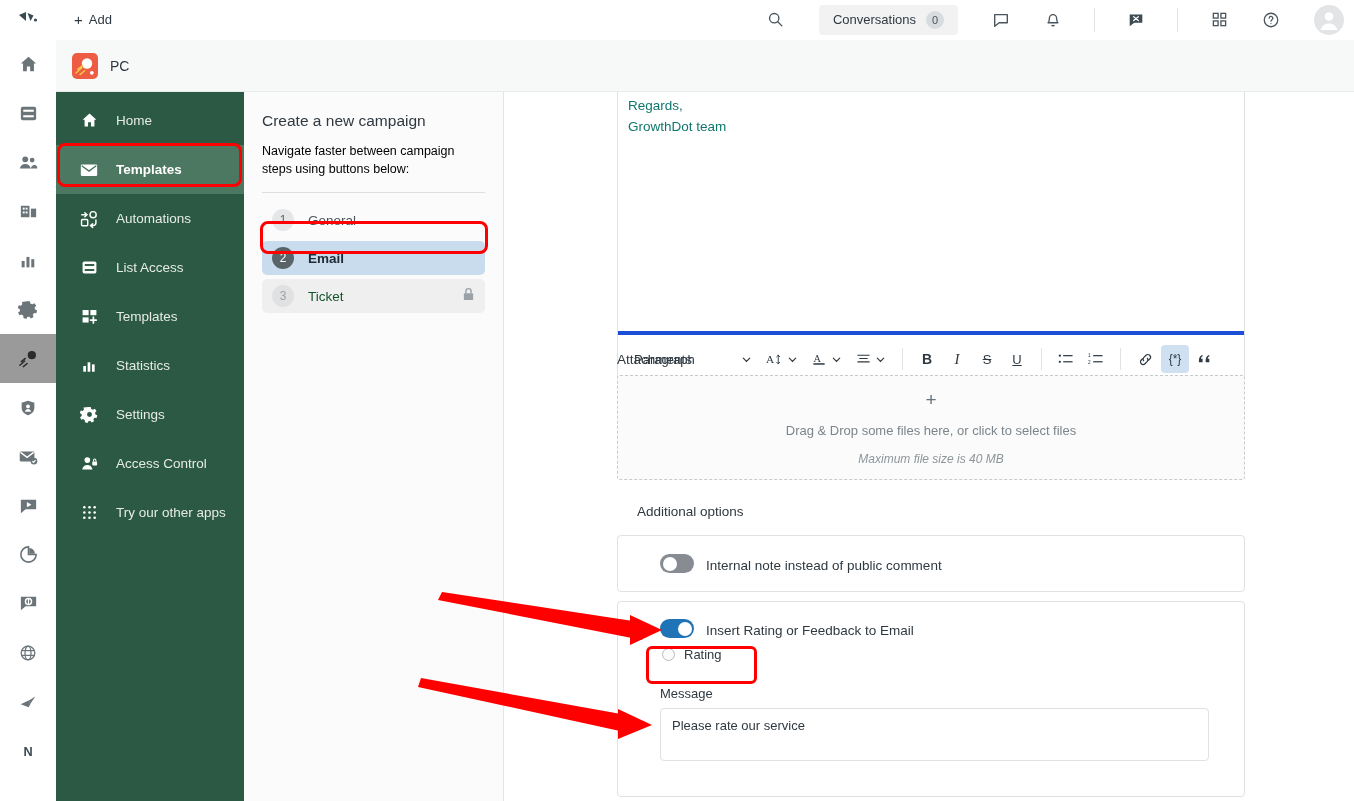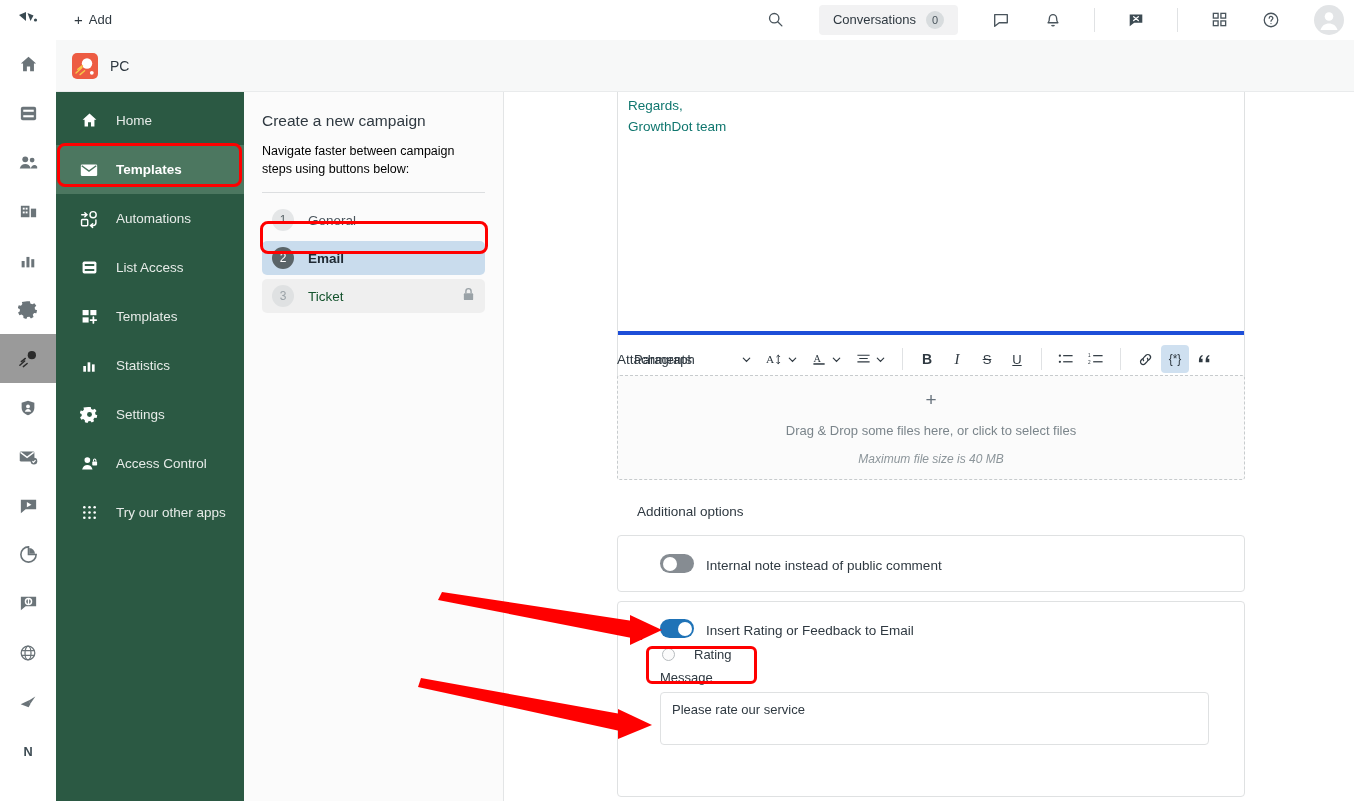--- a/index.html
+++ b/index.html
@@ -177,32 +177,32 @@
   .toggle.on  { background: #1f73b7; }
   .toggle .knob {
     position: absolute; top: 2.5px; width: 14px; height: 14px; border-radius: 50%;
     background: #ffffff;
   }
   .toggle.off .knob { left: 2.5px; }
   .toggle.on  .knob { right: 2.5px; }
   .toggle-row { display: flex; align-items: flex-end; gap: 12px; font-size: 13.5px; color: #2f3941; }
 
   .radio-group { margin-top: 7px; margin-left: 2px; }
-  .radio-row { display: flex; align-items: center; gap: 19px; height: 19px; cursor: pointer; }
+  .radio-row { display: flex; align-items: center; gap: 9px; height: 19px; cursor: pointer; }
   .radio {
     width: 13px; height: 13px; border-radius: 50%; border: 1px solid #b6bbbe;
     background: #fbfbfb; position: relative; flex: 0 0 auto;
   }
   .radio.checked { border-color: #1f73b7; background: #ffffff; }
   .radio.checked::after {
     content: ""; position: absolute; left: 3px; top: 3px; width: 5px; height: 5px;
     border-radius: 50%; background: #1f73b7;
   }
   .radio-label { font-size: 13px; color: #2f3941; }
-  .msg-label { font-size: 13px; color: #2f3941; margin-top: 6px; }
+  .msg-label { font-size: 13px; color: #2f3941; margin-top: 22px; }
   .msg-box {
     margin-top: 7px; width: 549px; height: 53px; border: 1px solid #dfe1e2; border-radius: 4px;
     background: #ffffff; padding: 9px 11px; font-size: 13px; color: #2f3941;
     font-family: "Liberation Sans", sans-serif; resize: none;
   }
   .radio-highlight {
     position: absolute; left: 646px; top: 646px; width: 111px; height: 38px;
     border: 3px solid #ff0000; border-radius: 6px; pointer-events: none;
   }
 

